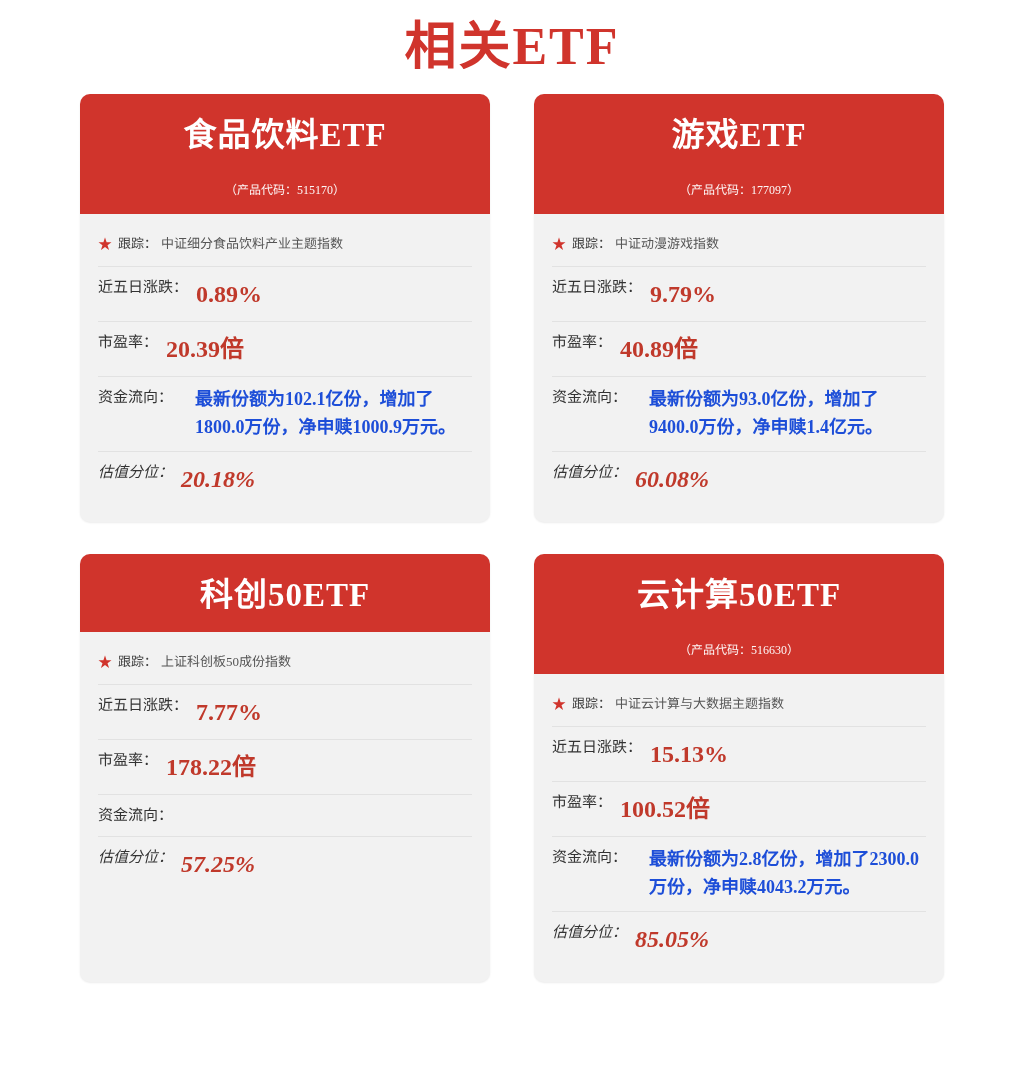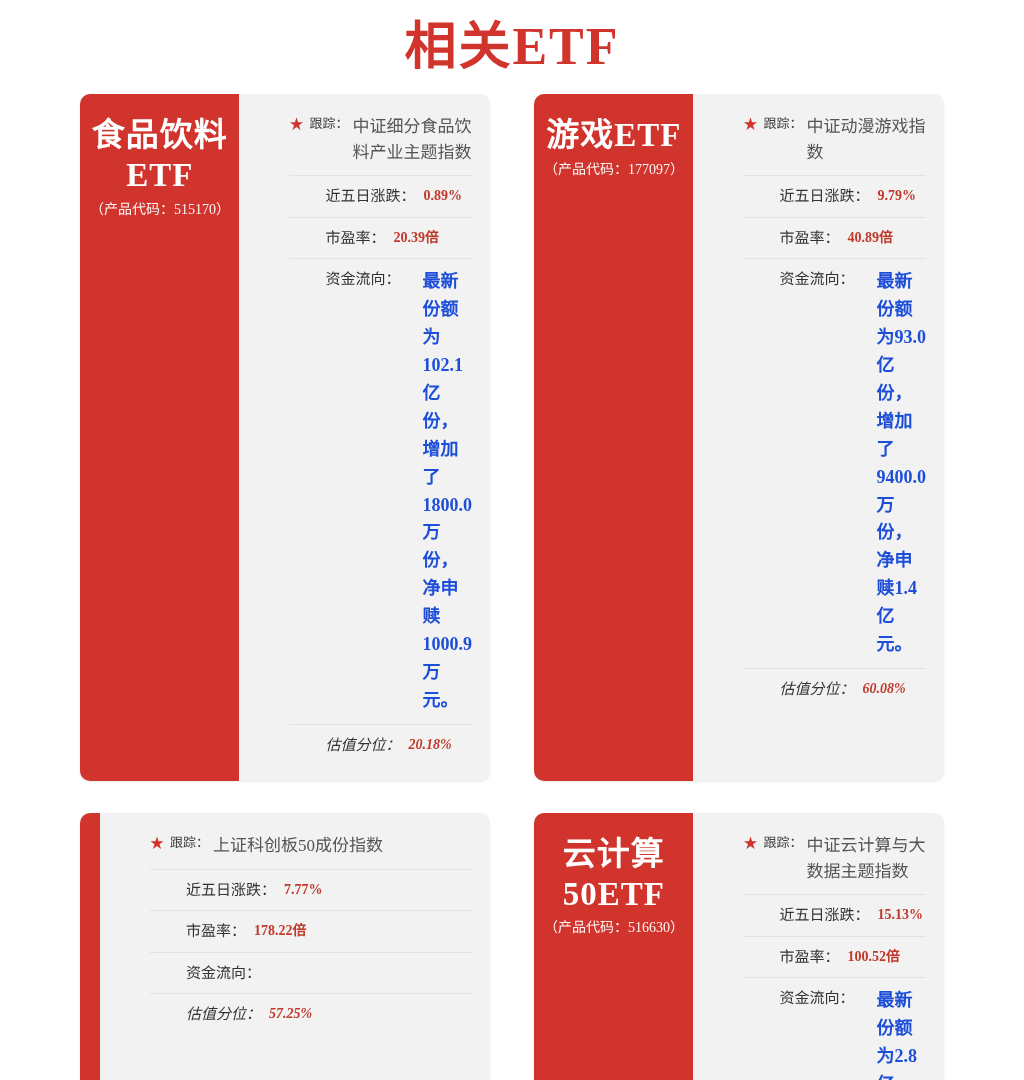--- a/index.html
+++ b/index.html
@@ -38,38 +38,37 @@
     row-gap: 32px;
     justify-content: center;
     padding: 6px 0 0 0;
   }
   .card {
     background: #f2f2f2;
     border-radius: 10px;
     overflow: hidden;
     box-shadow: 0 1px 2px rgba(0,0,0,0.08);
     display: flex;
-    flex-direction: row;
-    gap: 32px;
+    flex-direction: column;
   }
   .card-head {
     background: #d0342c;
     color: #ffffff;
     padding: 22px 10px 16px 10px;
     text-align: center;
   }
   .card-title {
     font-size: 33px;
     font-weight: bold;
     line-height: 1.2;
     letter-spacing: 1px;
   }
   .card-code {
-    font-size: 14px;
-    margin-top: 2px;
+    font-size: 12px;
+    margin-top: 24px;
     font-weight: normal;
     opacity: 0.96;
   }
   .card-body {
     padding: 14px 18px 16px 18px;
     flex: 1;
   }
   .row {
     display: flex;
     align-items: flex-start;
@@ -89,34 +88,33 @@
     color: #d0342c;
     font-size: 14px;
     margin-right: 6px;
     line-height: 1.6;
   }
   .label {
     font-size: 15px;
     color: #333333;
     white-space: nowrap;
     flex: 0 0 auto;
-    margin-left: 36px;
   }
   .track-label {
     font-size: 13px;
     color: #404040;
     white-space: nowrap;
   }
   .track-value {
-    font-size: 17px;
+    font-size: 13px;
     color: #555;
     margin-left: 4px;
   }
   .value {
-    font-size: 14px;
+    font-size: 24px;
     color: #c0392b;
     font-weight: bold;
     margin-left: 8px;
     word-break: break-word;
   }
   .value-flow {
     font-size: 18px;
     color: #1d4ed8;
     font-weight: bold;
     margin-left: 22px;
@@ -187,20 +185,21 @@
         </div>
         <div class="row">
           <span class="label">估值分位：</span>
           <span class="value">60.08%</span>
         </div>
       </div>
     </div>
 
     <div class="card">
       <div class="card-head">
+        <div class="card-title">科创50ETF</div>
       </div>
       <div class="card-body">
         <div class="row row-track">
           <span class="star-icon">★</span>
           <span class="track-label">跟踪：</span>
           <span class="track-value">上证科创板50成份指数</span>
         </div>
         <div class="row">
           <span class="label">近五日涨跌：</span>
           <span class="value">7.77%</span>

